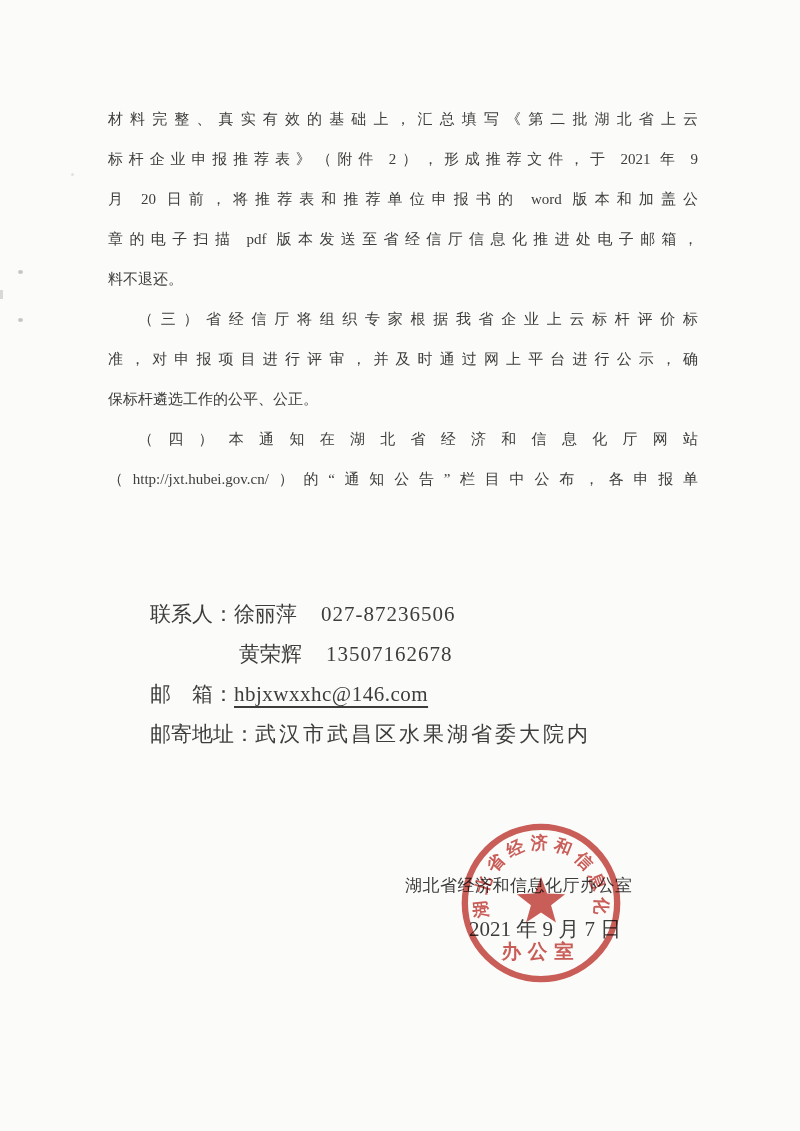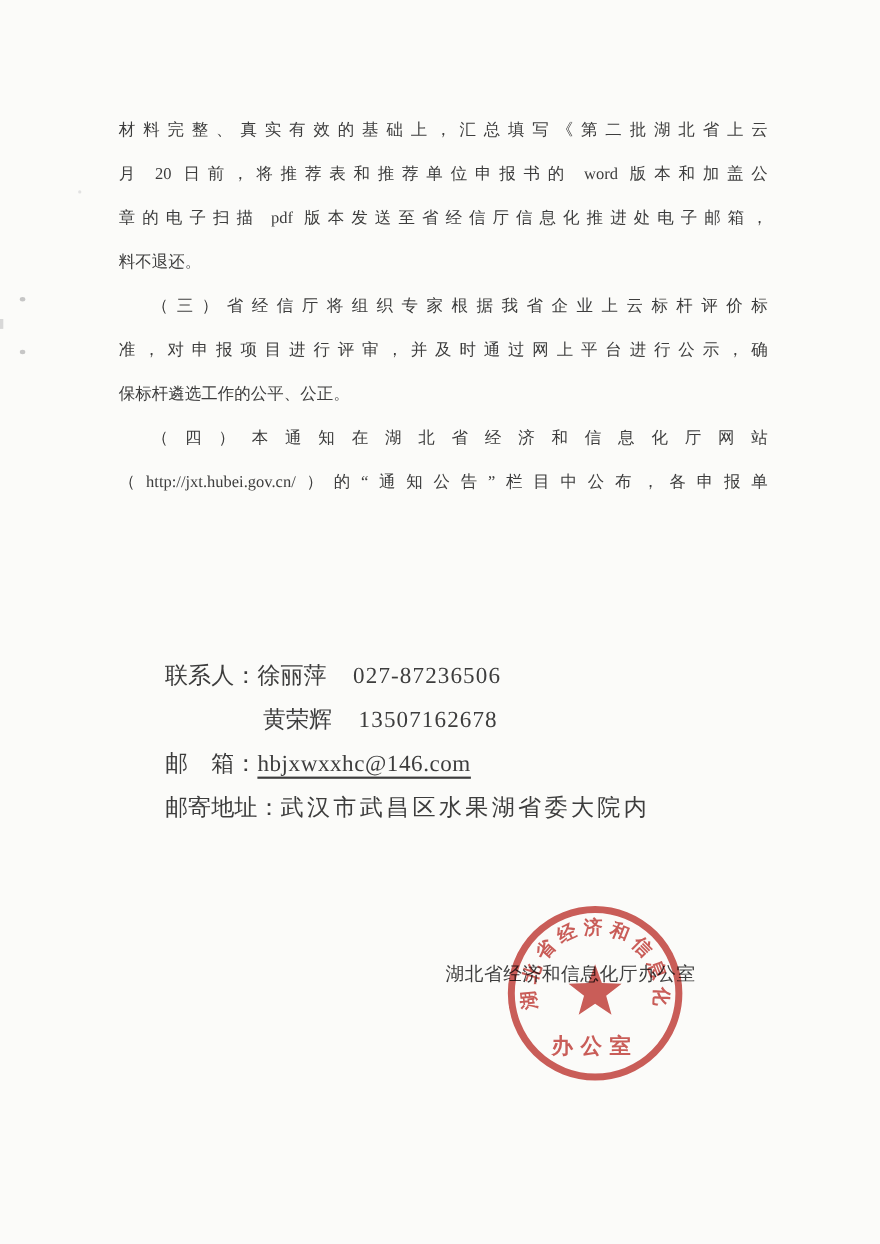--- a/index.html
+++ b/index.html
@@ -81,20 +81,21 @@
   .speck.s3 { left: 0px;  top: 290px; width: 3px; height: 9px; border-radius: 0; background: #d8d8d8; }
   .speck.s4 { left: 71px; top: 173px; width: 3px; height: 3px; background: #e2e2e2; }
 </style>
 </head>
 <body>
 
 <div class="page">
 
   <div class="bodytext">
     <div class="line">材料完整、真实有效的基础上，汇总填写《第二批湖北省上云</div>
+    <div class="line">标杆企业申报推荐表》（附件 2），形成推荐文件，于 2021 年 9</div>
     <div class="line">月 20 日前，将推荐表和推荐单位申报书的 word 版本和加盖公</div>
     <div class="line">章的电子扫描 pdf 版本发送至省经信厅信息化推进处电子邮箱，</div>
     <div class="line last">料不退还。</div>
     <div class="line indent">（三）省经信厅将组织专家根据我省企业上云标杆评价标</div>
     <div class="line">准，对申报项目进行评审，并及时通过网上平台进行公示，确</div>
     <div class="line last">保标杆遴选工作的公平、公正。</div>
     <div class="line indent">（四）本通知在湖北省经济和信息化厅网站</div>
     <div class="line">（http://jxt.hubei.gov.cn/）的“通知公告”栏目中公布，各申报单</div>
   </div>
 
@@ -107,20 +108,21 @@
     </div>
     <div class="contact-row">
       <span>邮　箱：</span><span class="email-value">hbjxwxxhc@146.com</span>
     </div>
     <div class="contact-row">
       <span>邮寄地址：</span><span class="address-value">武汉市武昌区水果湖省委大院内</span>
     </div>
   </div>
 
   <div class="signature-org">湖北省经济和信息化厅办公室</div>
+  <div class="signature-date">2021 年 9 月 7 日</div>
 
   <div class="seal">
     <svg viewBox="0 0 170 170" xmlns="http://www.w3.org/2000/svg">
       <defs>
         <path id="sealArc" d="M 31.4 101.4 A 56 56 0 1 1 138.6 101.4" fill="none"></path>
       </defs>
       <circle cx="85" cy="85" r="78" fill="none" stroke-width="6.5" stroke="#c64743"></circle>
       <text font-size="17.5" font-family="serif" font-weight="bold">
         <textPath href="#sealArc" startOffset="2" textLength="224" lengthAdjust="spacing" fill="#c64743">湖北省经济和信息化厅</textPath>
       </text>

